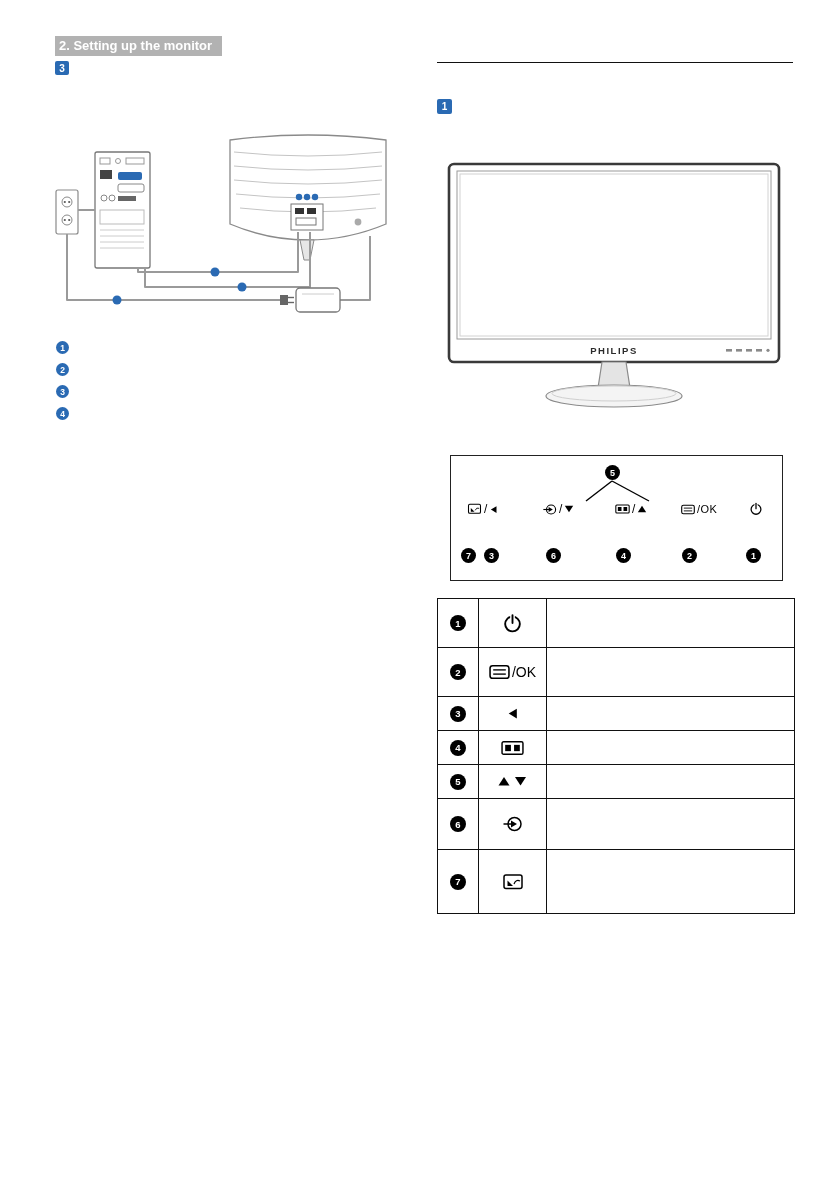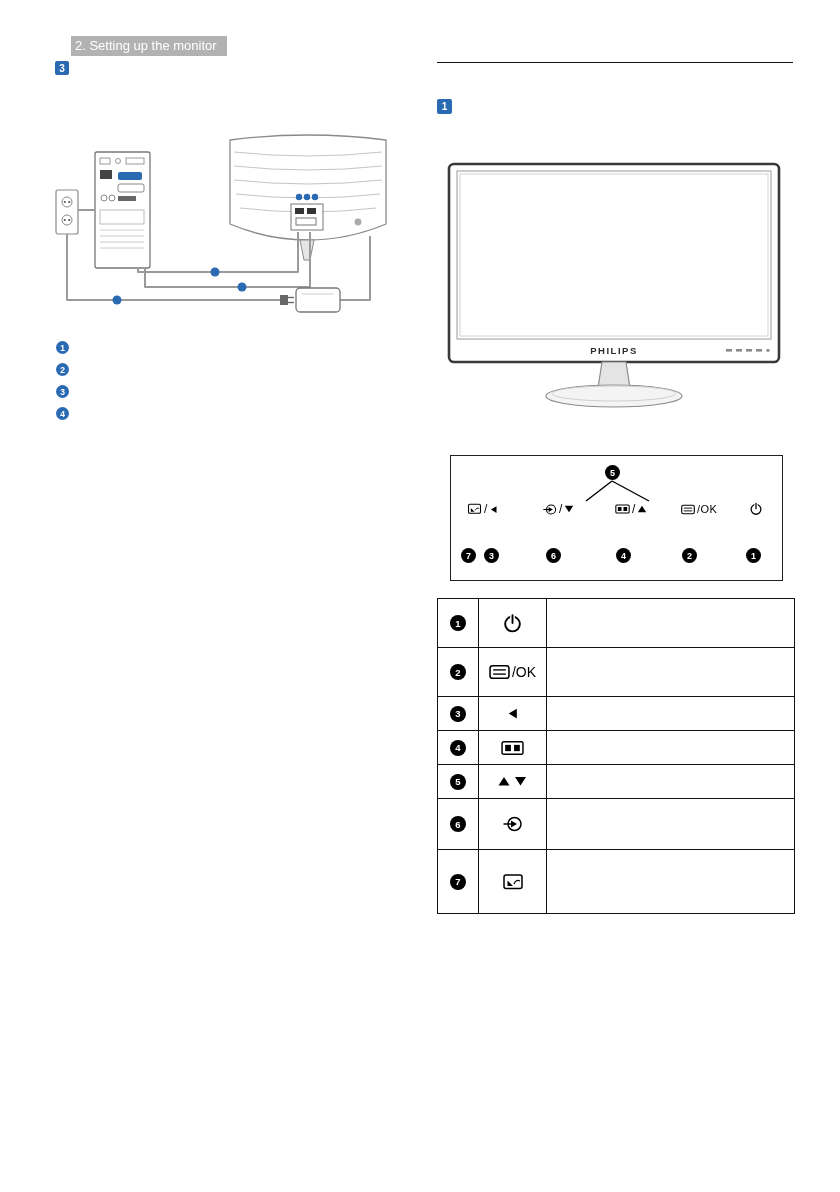--- a/index.html
+++ b/index.html
@@ -2,22 +2,22 @@
 <html><head>
 <meta charset="utf-8">
 <style>
   html,body{margin:0;padding:0}
   body{
     width:840px;height:1192px;position:relative;background:#ffffff;
     font-family:"Liberation Sans",sans-serif;overflow:hidden;
   }
   
   .section-header{
-    position:absolute;left:71px;top:36px;background:#b2b2b2;color:#ffffff;
-    font-size:13px;line-height:17px;padding:1px 10px 2px 4px;white-space:nowrap;
+    position:absolute;left:55px;top:36px;background:#b2b2b2;color:#ffffff;
+    font-size:13px;line-height:17px;padding:1px 10px 2px 4px;white-space:nowrap;font-weight:bold;
   }
   .badge-square{
     position:absolute;width:15px;height:15px;background:#2a6ab3;color:#fff;
     font-size:10px;font-weight:bold;display:flex;align-items:center;justify-content:center;
     border-radius:2px;
   }
   .step3{left:55px;top:61px;width:14px;height:14px}
   .sec1{left:437px;top:99px}
   .col-rule{position:absolute;left:437px;top:62px;width:356px;border-top:1.4px solid #111}
   

